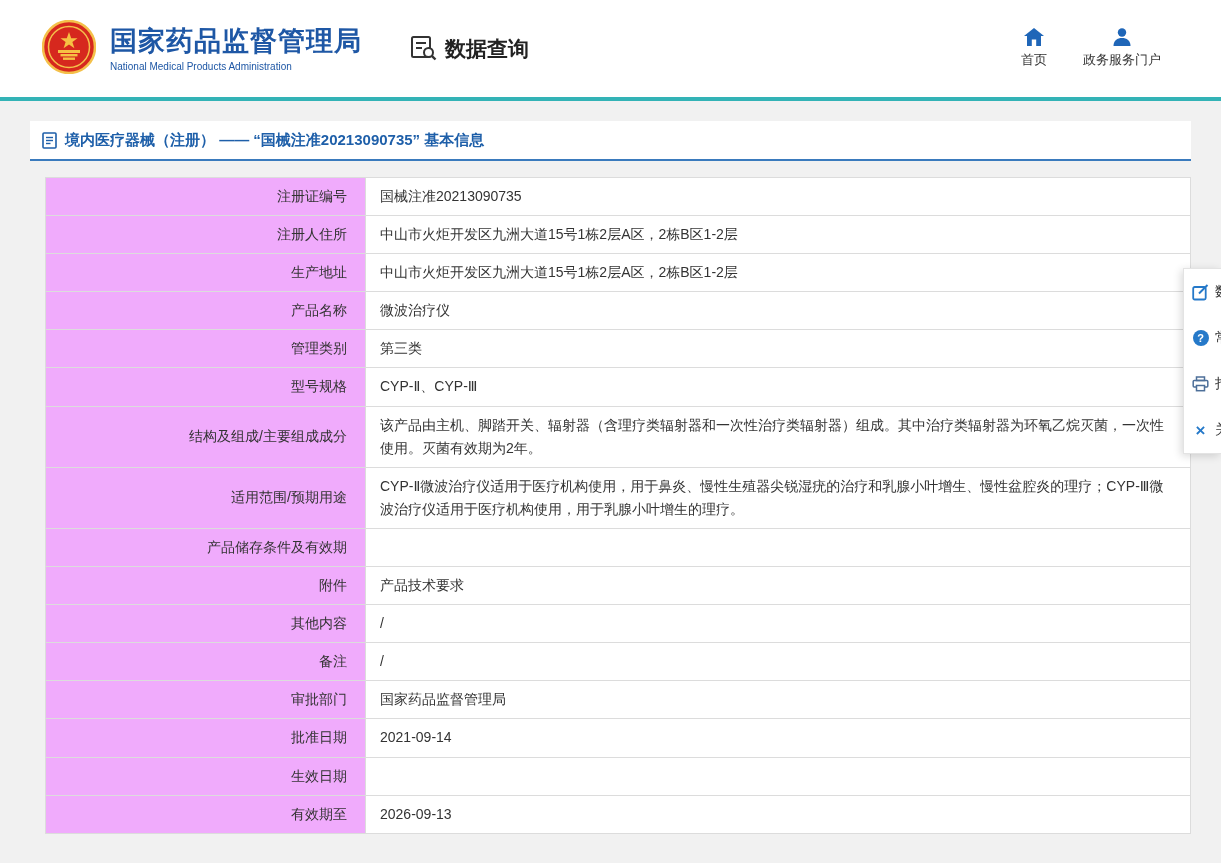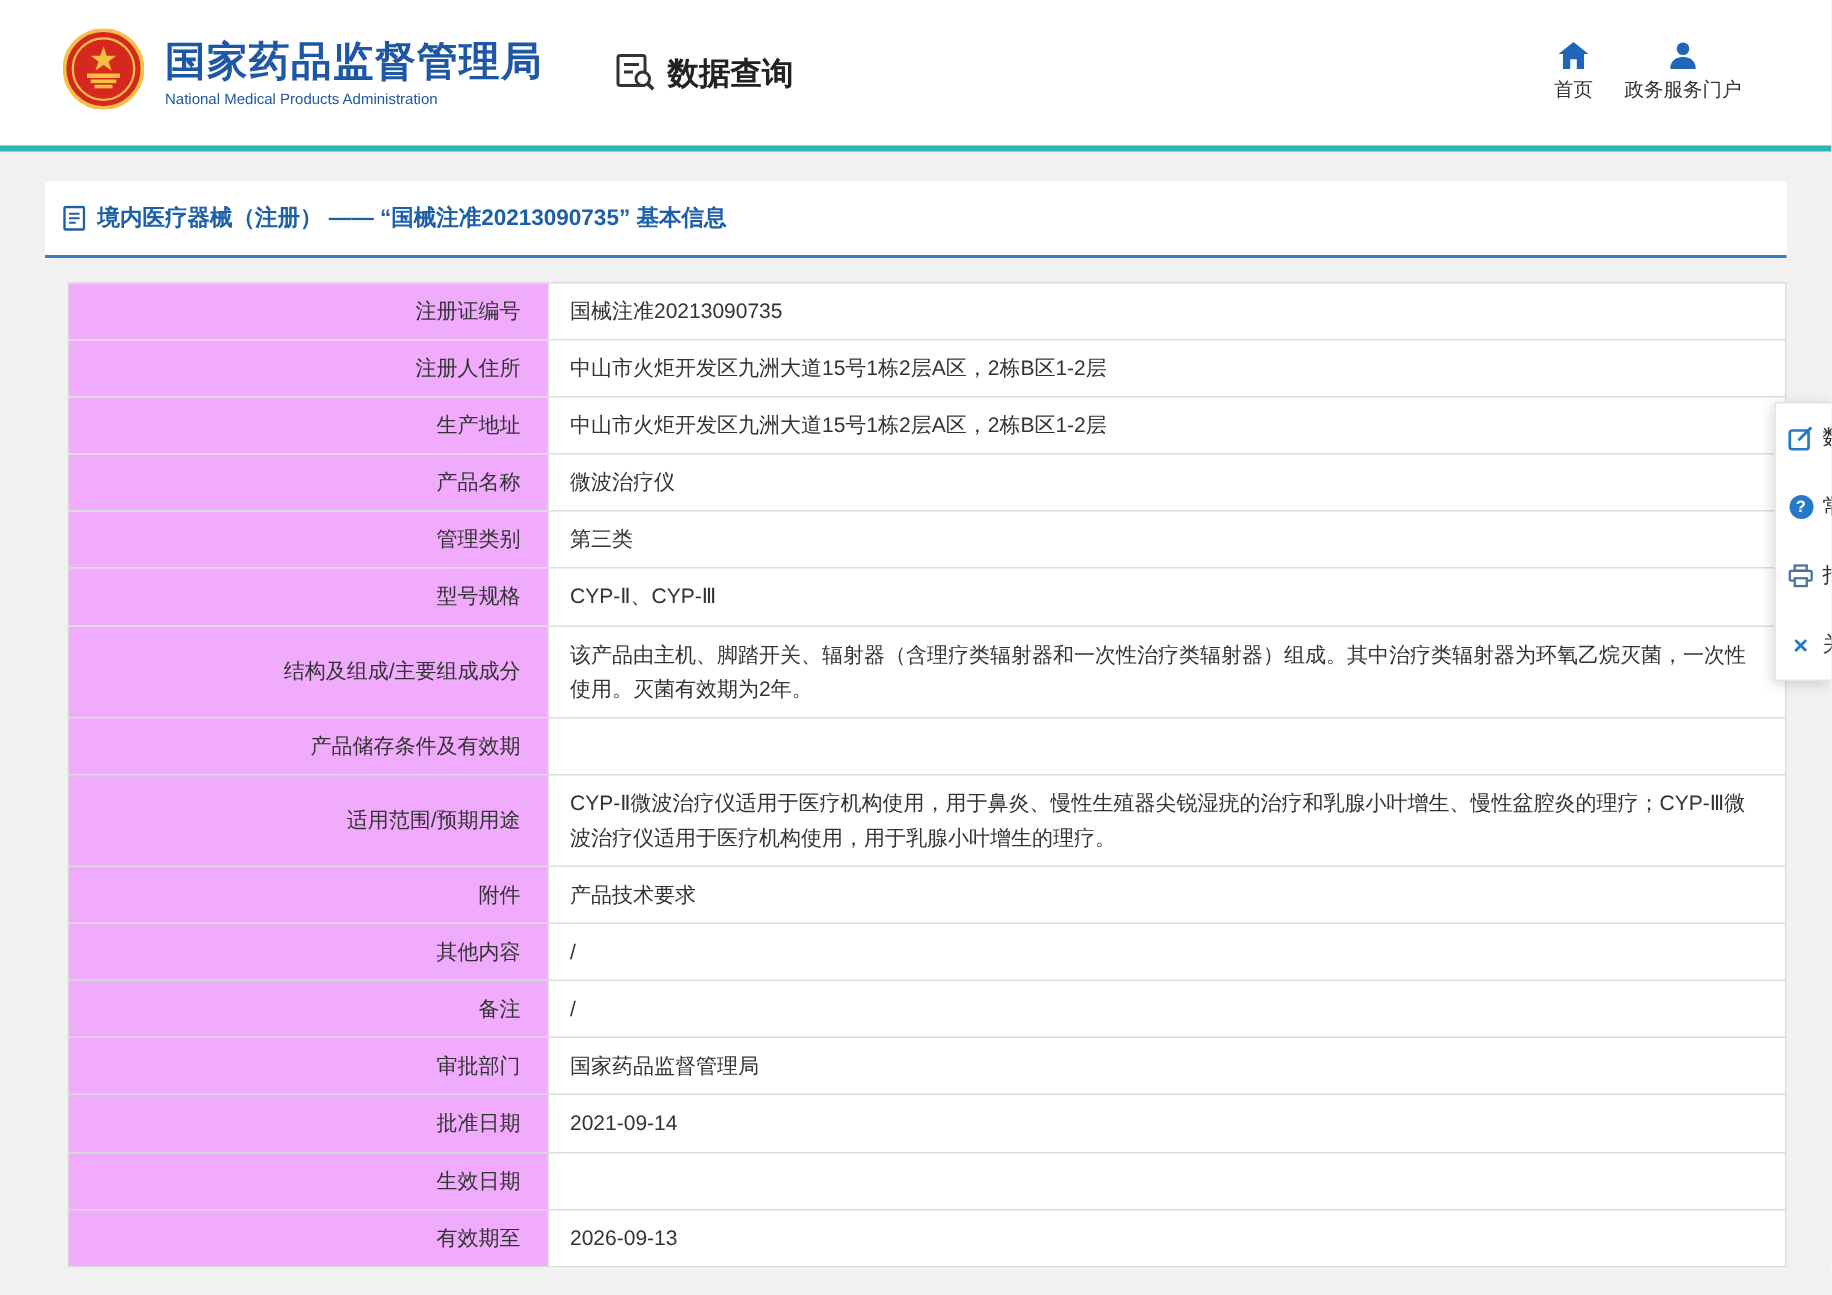--- a/index.html
+++ b/index.html
@@ -37,21 +37,21 @@
     align-items: flex-start;
     gap: 7px;
     margin-left: 48px;
     font-size: 21px;
     font-weight: bold;
     color: #222;
   }
   .header-nav {
     margin-left: auto;
     display: flex;
-    gap: 21px;
+    gap: 36px;
     padding-right: 18px;
   }
   .nav-item {
     display: flex;
     flex-direction: column;
     align-items: center;
     gap: 5px;
     font-size: 13px;
     color: #333;
     cursor: pointer;
@@ -60,21 +60,21 @@
   .teal-bar { height: 4px; background: #33b3b6; }
 
   
   .content { padding: 20px 30px 0 30px; }
 
   .breadcrumb-bar {
     display: flex;
     align-items: center;
     gap: 8px;
     background: #ffffff;
-    height: 51px;
+    height: 40px;
     padding: 0 12px;
     border-bottom: 2px solid #3a7abd;
     font-size: 15px;
     font-weight: bold;
     color: #1e5fa9;
   }
 
   .table-wrap { margin: 16px 0 0 15px; padding-bottom: 0; }
   table.info-table {
     width: 100%;
@@ -223,26 +223,26 @@
           </tr>
           <tr>
             <td class="cell-label">型号规格</td>
             <td class="cell-value">CYP-Ⅱ、CYP-Ⅲ</td>
           </tr>
           <tr>
             <td class="cell-label">结构及组成/主要组成成分</td>
             <td class="cell-value">该产品由主机、脚踏开关、辐射器（含理疗类辐射器和一次性治疗类辐射器）组成。其中治疗类辐射器为环氧乙烷灭菌，一次性使用。灭菌有效期为2年。</td>
           </tr>
           <tr>
+            <td class="cell-label">适用范围/预期用途</td>
+            <td class="cell-value">CYP-Ⅱ微波治疗仪适用于医疗机构使用，用于鼻炎、慢性生殖器尖锐湿疣的治疗和乳腺小叶增生、慢性盆腔炎的理疗；CYP-Ⅲ微波治疗仪适用于医疗机构使用，用于乳腺小叶增生的理疗。</td>
+          </tr>
+          <tr>
             <td class="cell-label">产品储存条件及有效期</td>
             <td class="cell-value"></td>
-          </tr>
-          <tr>
-            <td class="cell-label">适用范围/预期用途</td>
-            <td class="cell-value">CYP-Ⅱ微波治疗仪适用于医疗机构使用，用于鼻炎、慢性生殖器尖锐湿疣的治疗和乳腺小叶增生、慢性盆腔炎的理疗；CYP-Ⅲ微波治疗仪适用于医疗机构使用，用于乳腺小叶增生的理疗。</td>
           </tr>
           <tr>
             <td class="cell-label">附件</td>
             <td class="cell-value">产品技术要求</td>
           </tr>
           <tr>
             <td class="cell-label">其他内容</td>
             <td class="cell-value">/</td>
           </tr>
           <tr>

